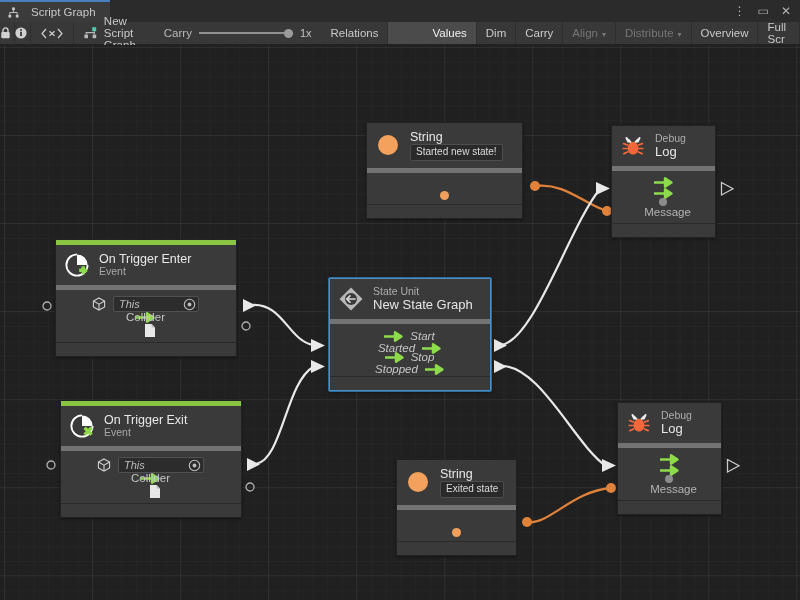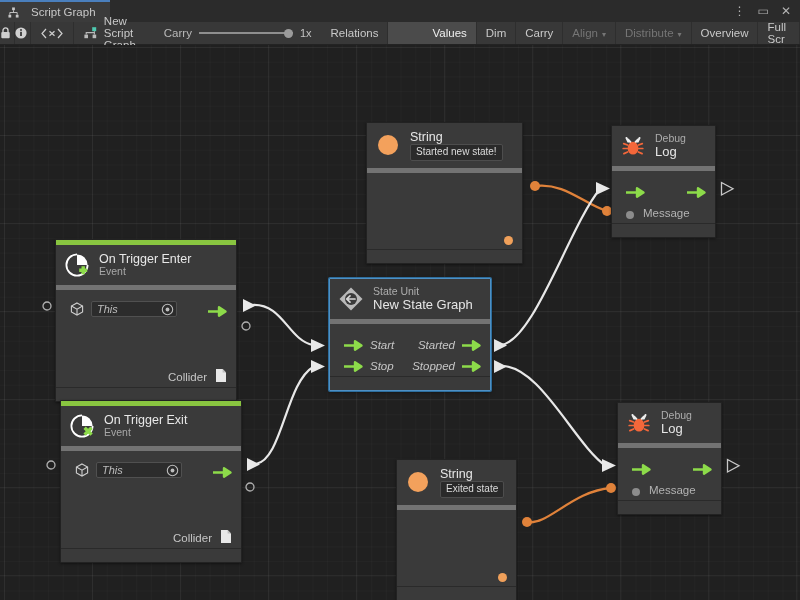--- a/index.html
+++ b/index.html
@@ -107,25 +107,25 @@
   .ntitles{ display:flex; flex-direction:column; justify-content:center; line-height:1.12;}
   .t-small{ font-size:10.5px; color:#adadad; }
   .t-big{ font-size:13px; color:#e6e6e6; }
   .t-one{ font-size:12.5px; color:#e8e8e8; }
   .t-sub{ font-size:10.5px; color:#a8a8a8; }
 
   .nbody{ padding:6px 0 4px 0; background:#3a3a3a; }
   .nfoot{ height:14px; background:#3a3a3a; border-top:1px solid #2a2a2a; }
 
   .prow{
-    position:relative; display:flex; align-items:flex-end;
-    height:21px; padding:0 9px 0 14px;
+    position:relative; display:flex; align-items:center;
+    height:21px; padding:0 9px 0 8px;flex-direction:column;
   }
   .prow.sp{ justify-content:space-between;font-style:italic; }
-  .prow.right{ justify-content:flex-end;margin-top:45px; }
+  .prow.right{ justify-content:flex-end; }
   .plabel{ font-size:11.5px; color:#c6c6c6; }
   .plabel.dim{ color:#b3b3b3; }
   .dot-g{ width:8px;height:8px;border-radius:50%;background:#8c8c8c;display:inline-block;}
   .dot-o{ width:9px;height:9px;border-radius:50%;background:#f0a05a;display:inline-block;}
 
   .objfield{
     display:flex; align-items:center; gap:7px;
   }
   .objbox{
     display:flex; align-items:center; justify-content:space-between;

